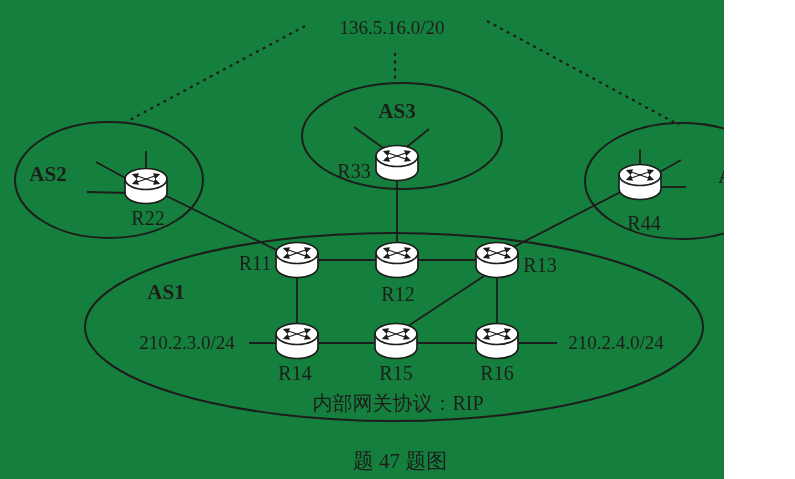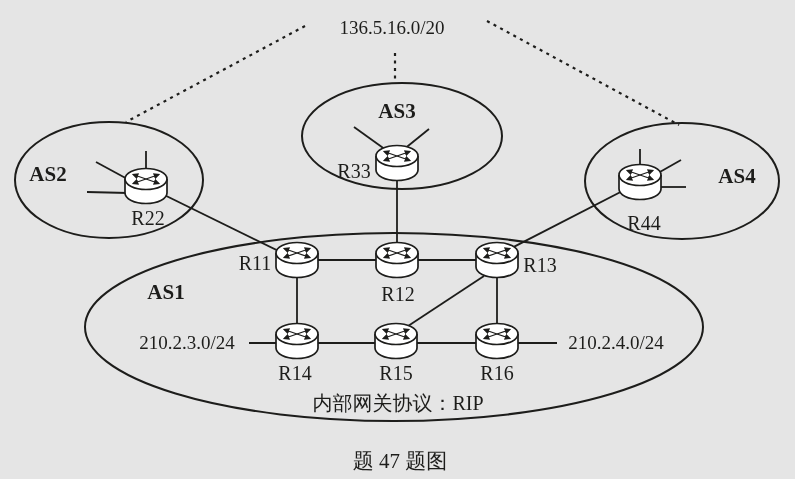--- a/index.html
+++ b/index.html
@@ -3,23 +3,23 @@
 <meta charset="utf-8">
 <style>
   html, body {
     margin: 0;
     padding: 0;
     background: #ffffff;
     font-family: "Liberation Serif", "DejaVu Serif", serif;
   }
   #stage {
     position: relative;
-    width: 795px;
+    width: 724px;
     height: 479px;
-    background: #e5e5e5;
+    background: #15803d;
     overflow: hidden;
   }
   svg { display: block; }
   text {
     fill: #1d1d1b;
     font-family: "Liberation Serif", "DejaVu Serif", serif;
   }
   .lbl       { font-size: 20px; }
   .lbl-as    { font-size: 21px; font-weight: 700; }
   .lbl-net   { font-size: 19px; }

